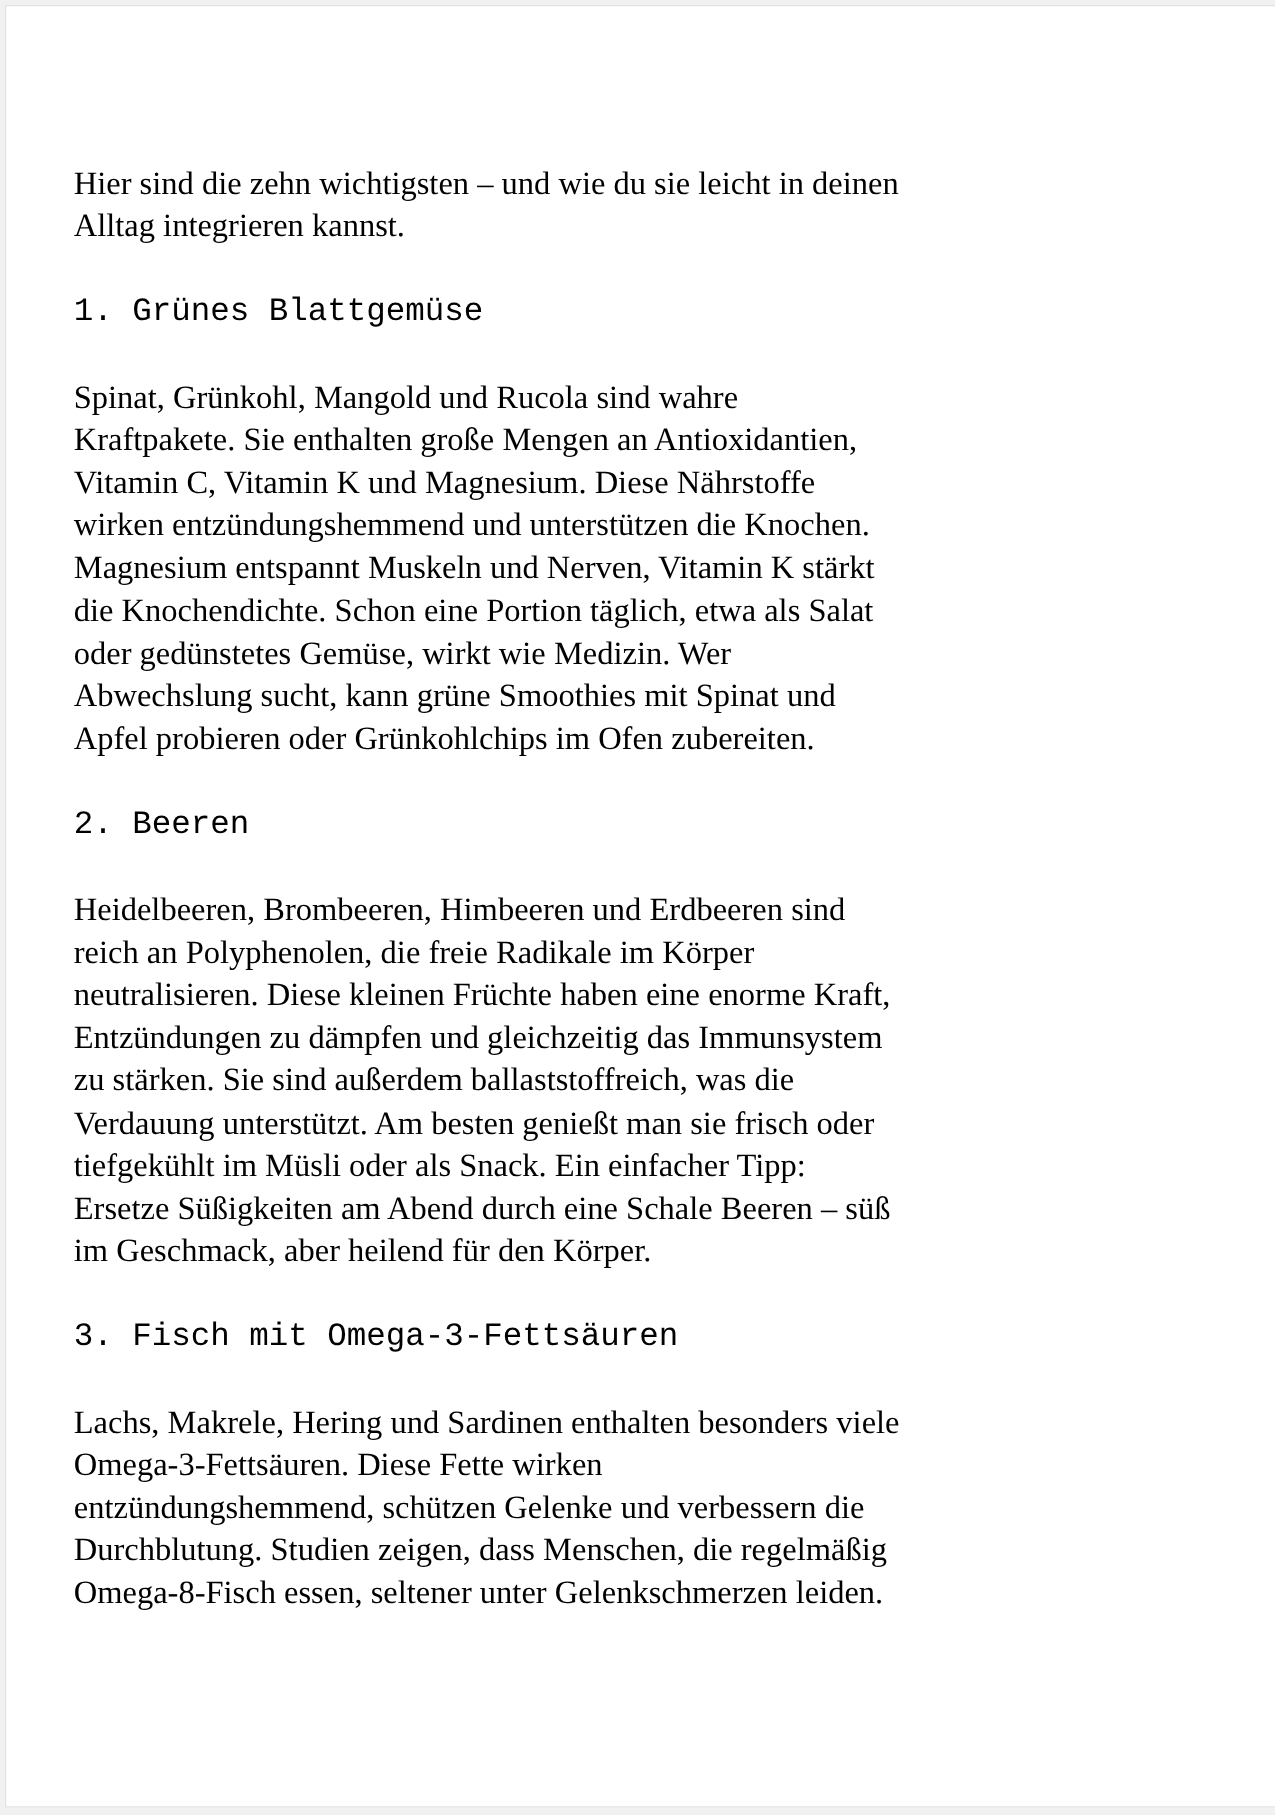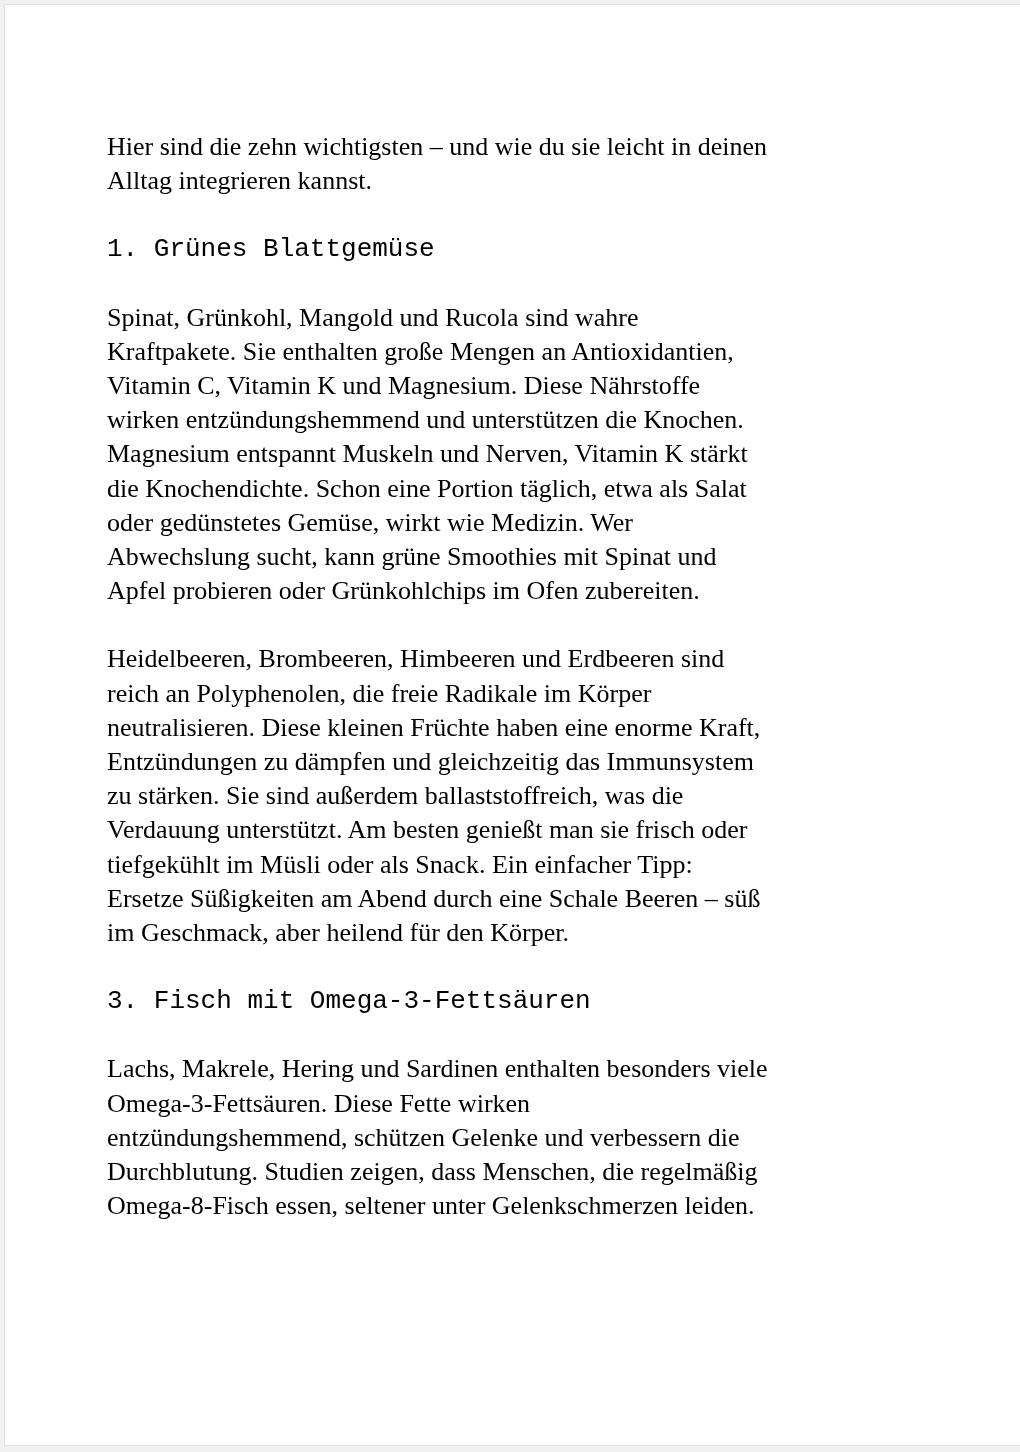--- a/index.html
+++ b/index.html
@@ -16,21 +16,21 @@
   .page-sheet {
     position: absolute;
     left: 4px;
     top: 4px;
     width: calc(100% - 4px);
     height: 1442px;
     background: #ffffff;
     border: 1px solid #e2e2e2;
     border-right: none;
     box-sizing: border-box;
-    padding: 125px 45px 40px 102px;
+    padding: 125px 45px 40px 54px;
   }
   .doc-block {
     font-size: 26px;
     line-height: 34.2px;
     color: #000000;
     white-space: pre-line;
     margin: 0 0 34px 0;
     font-weight: normal;
     letter-spacing: 0;
     max-width: 800px;
@@ -52,20 +52,21 @@
   <p class="doc-block">Spinat, Grünkohl, Mangold und Rucola sind wahre
 Kraftpakete. Sie enthalten große Mengen an Antioxidantien,
 Vitamin C, Vitamin K und Magnesium. Diese Nährstoffe
 wirken entzündungshemmend und unterstützen die Knochen.
 Magnesium entspannt Muskeln und Nerven, Vitamin K stärkt
 die Knochendichte. Schon eine Portion täglich, etwa als Salat
 oder gedünstetes Gemüse, wirkt wie Medizin. Wer
 Abwechslung sucht, kann grüne Smoothies mit Spinat und
 Apfel probieren oder Grünkohlchips im Ofen zubereiten.</p>
 
+  <h2 class="doc-block">2. Beeren</h2>
 
   <p class="doc-block">Heidelbeeren, Brombeeren, Himbeeren und Erdbeeren sind
 reich an Polyphenolen, die freie Radikale im Körper
 neutralisieren. Diese kleinen Früchte haben eine enorme Kraft,
 Entzündungen zu dämpfen und gleichzeitig das Immunsystem
 zu stärken. Sie sind außerdem ballaststoffreich, was die
 Verdauung unterstützt. Am besten genießt man sie frisch oder
 tiefgekühlt im Müsli oder als Snack. Ein einfacher Tipp:
 Ersetze Süßigkeiten am Abend durch eine Schale Beeren – süß
 im Geschmack, aber heilend für den Körper.</p>

